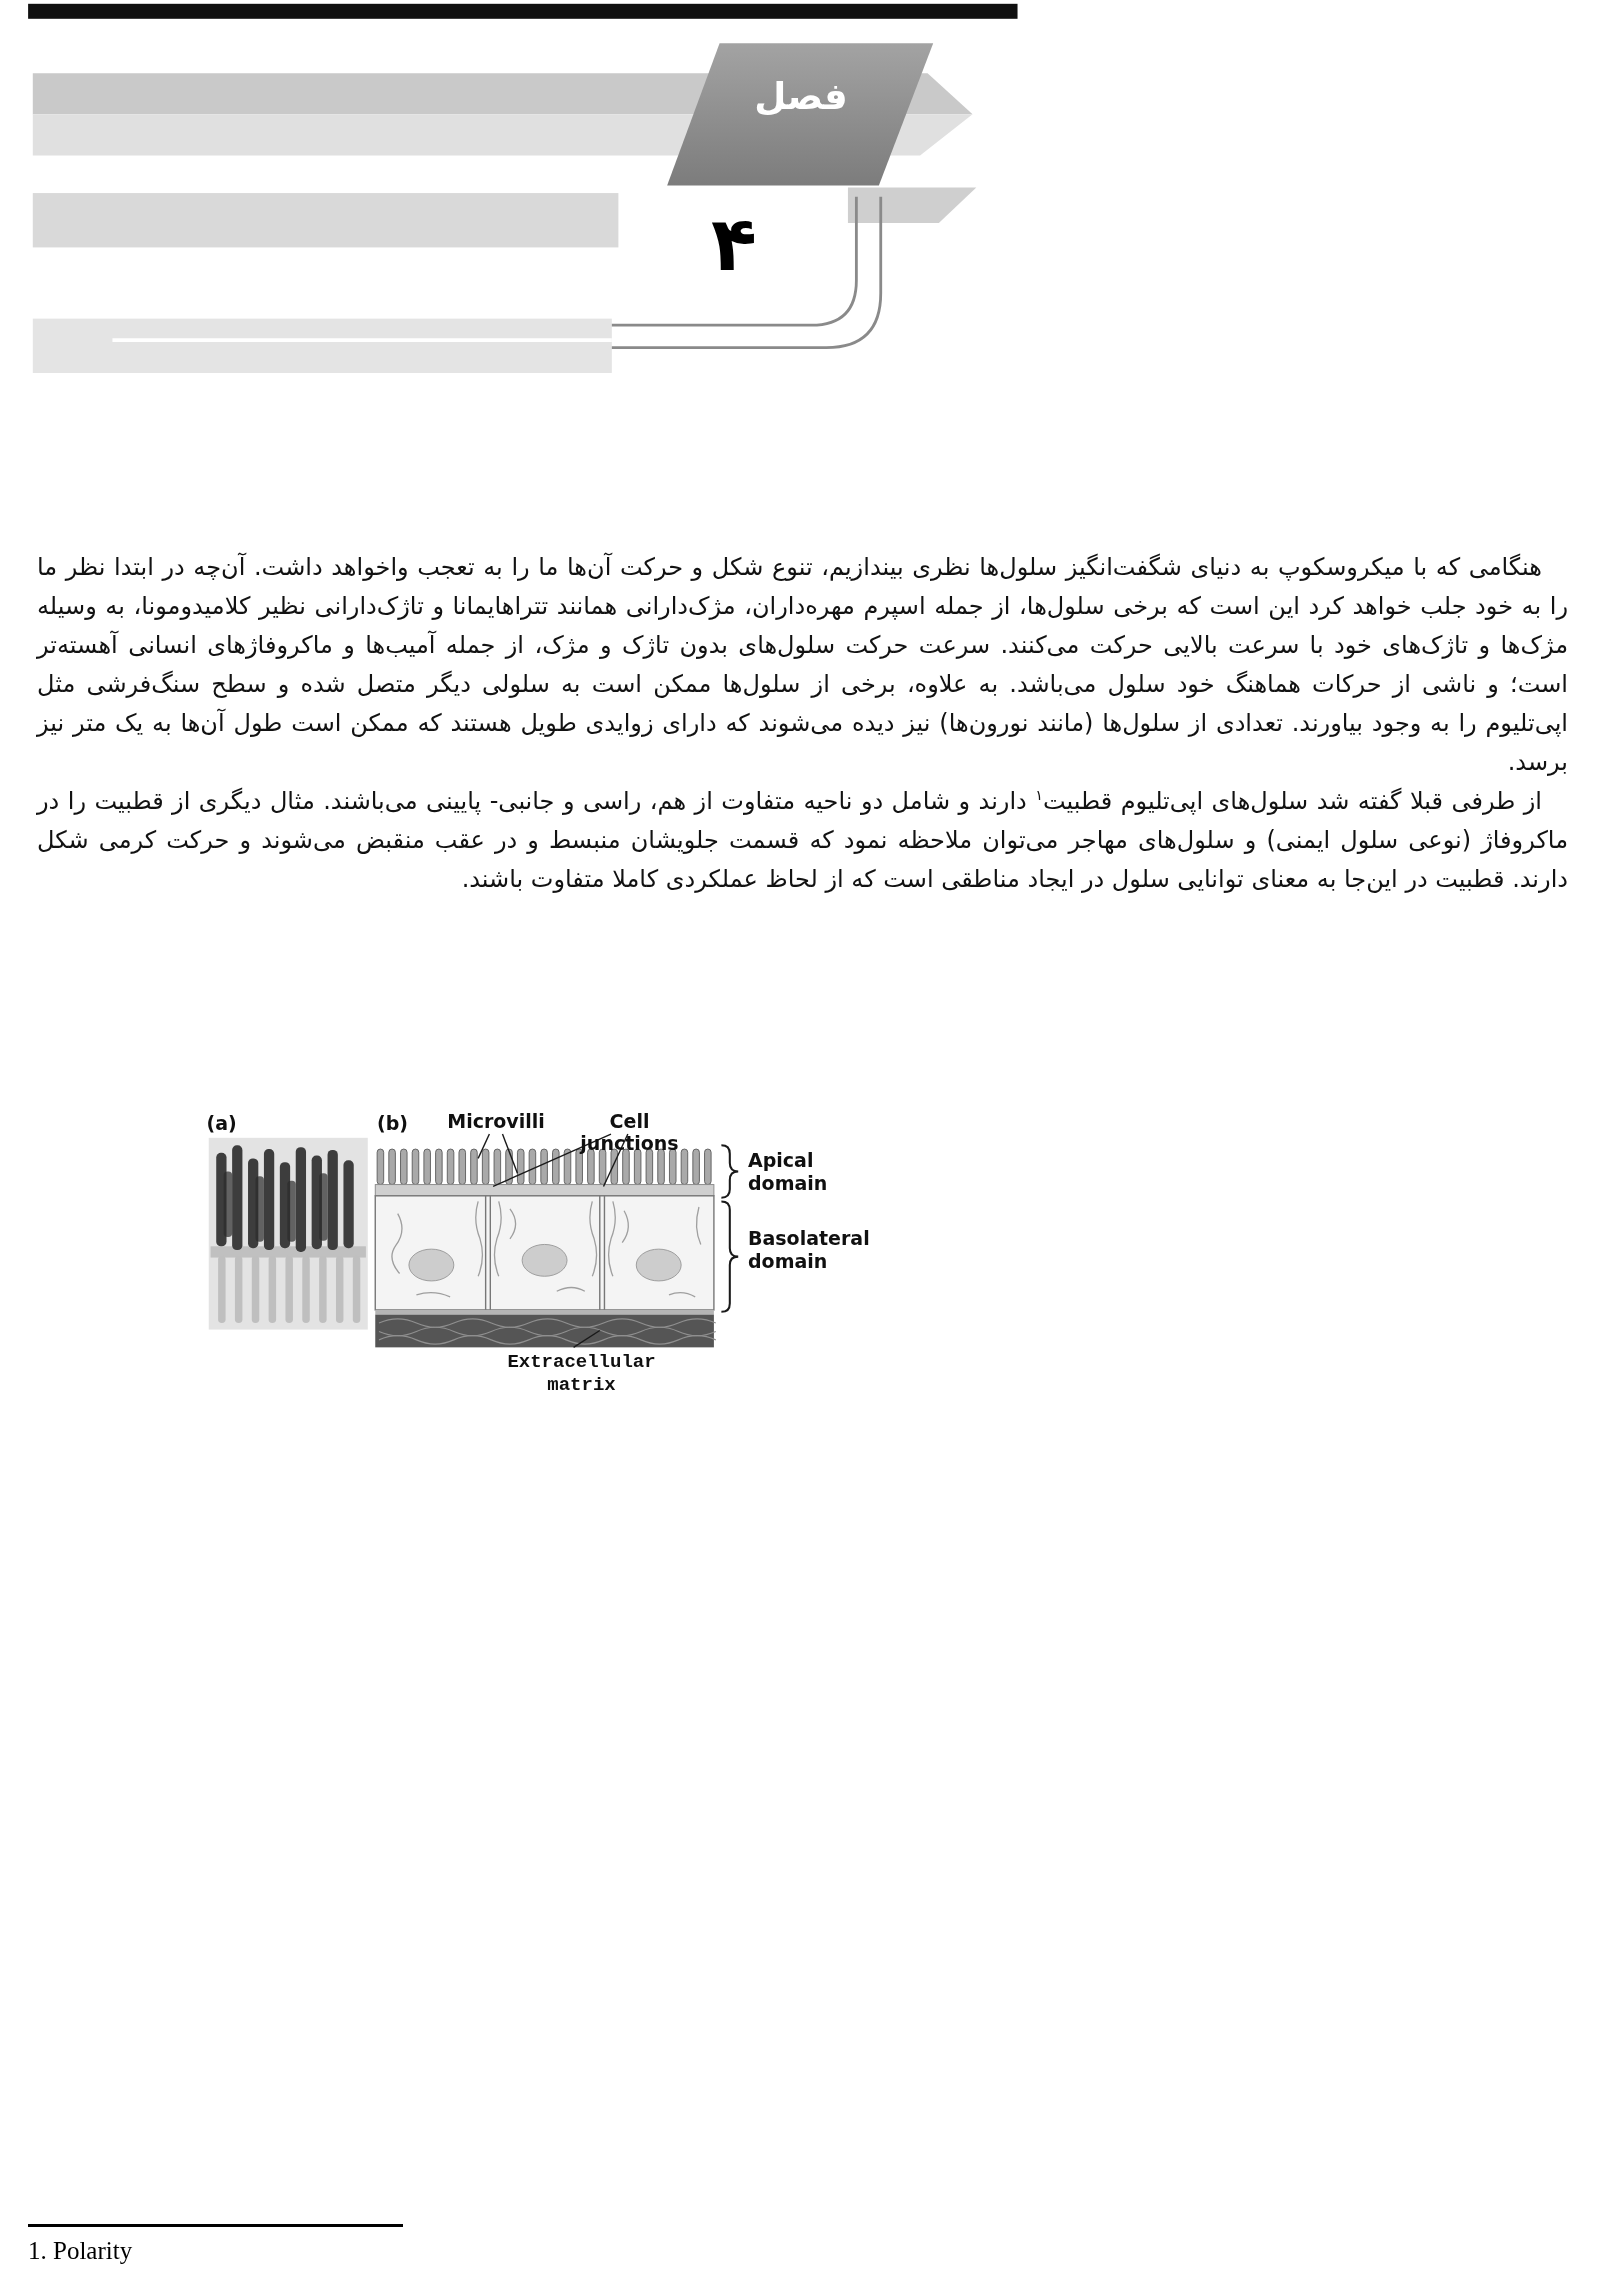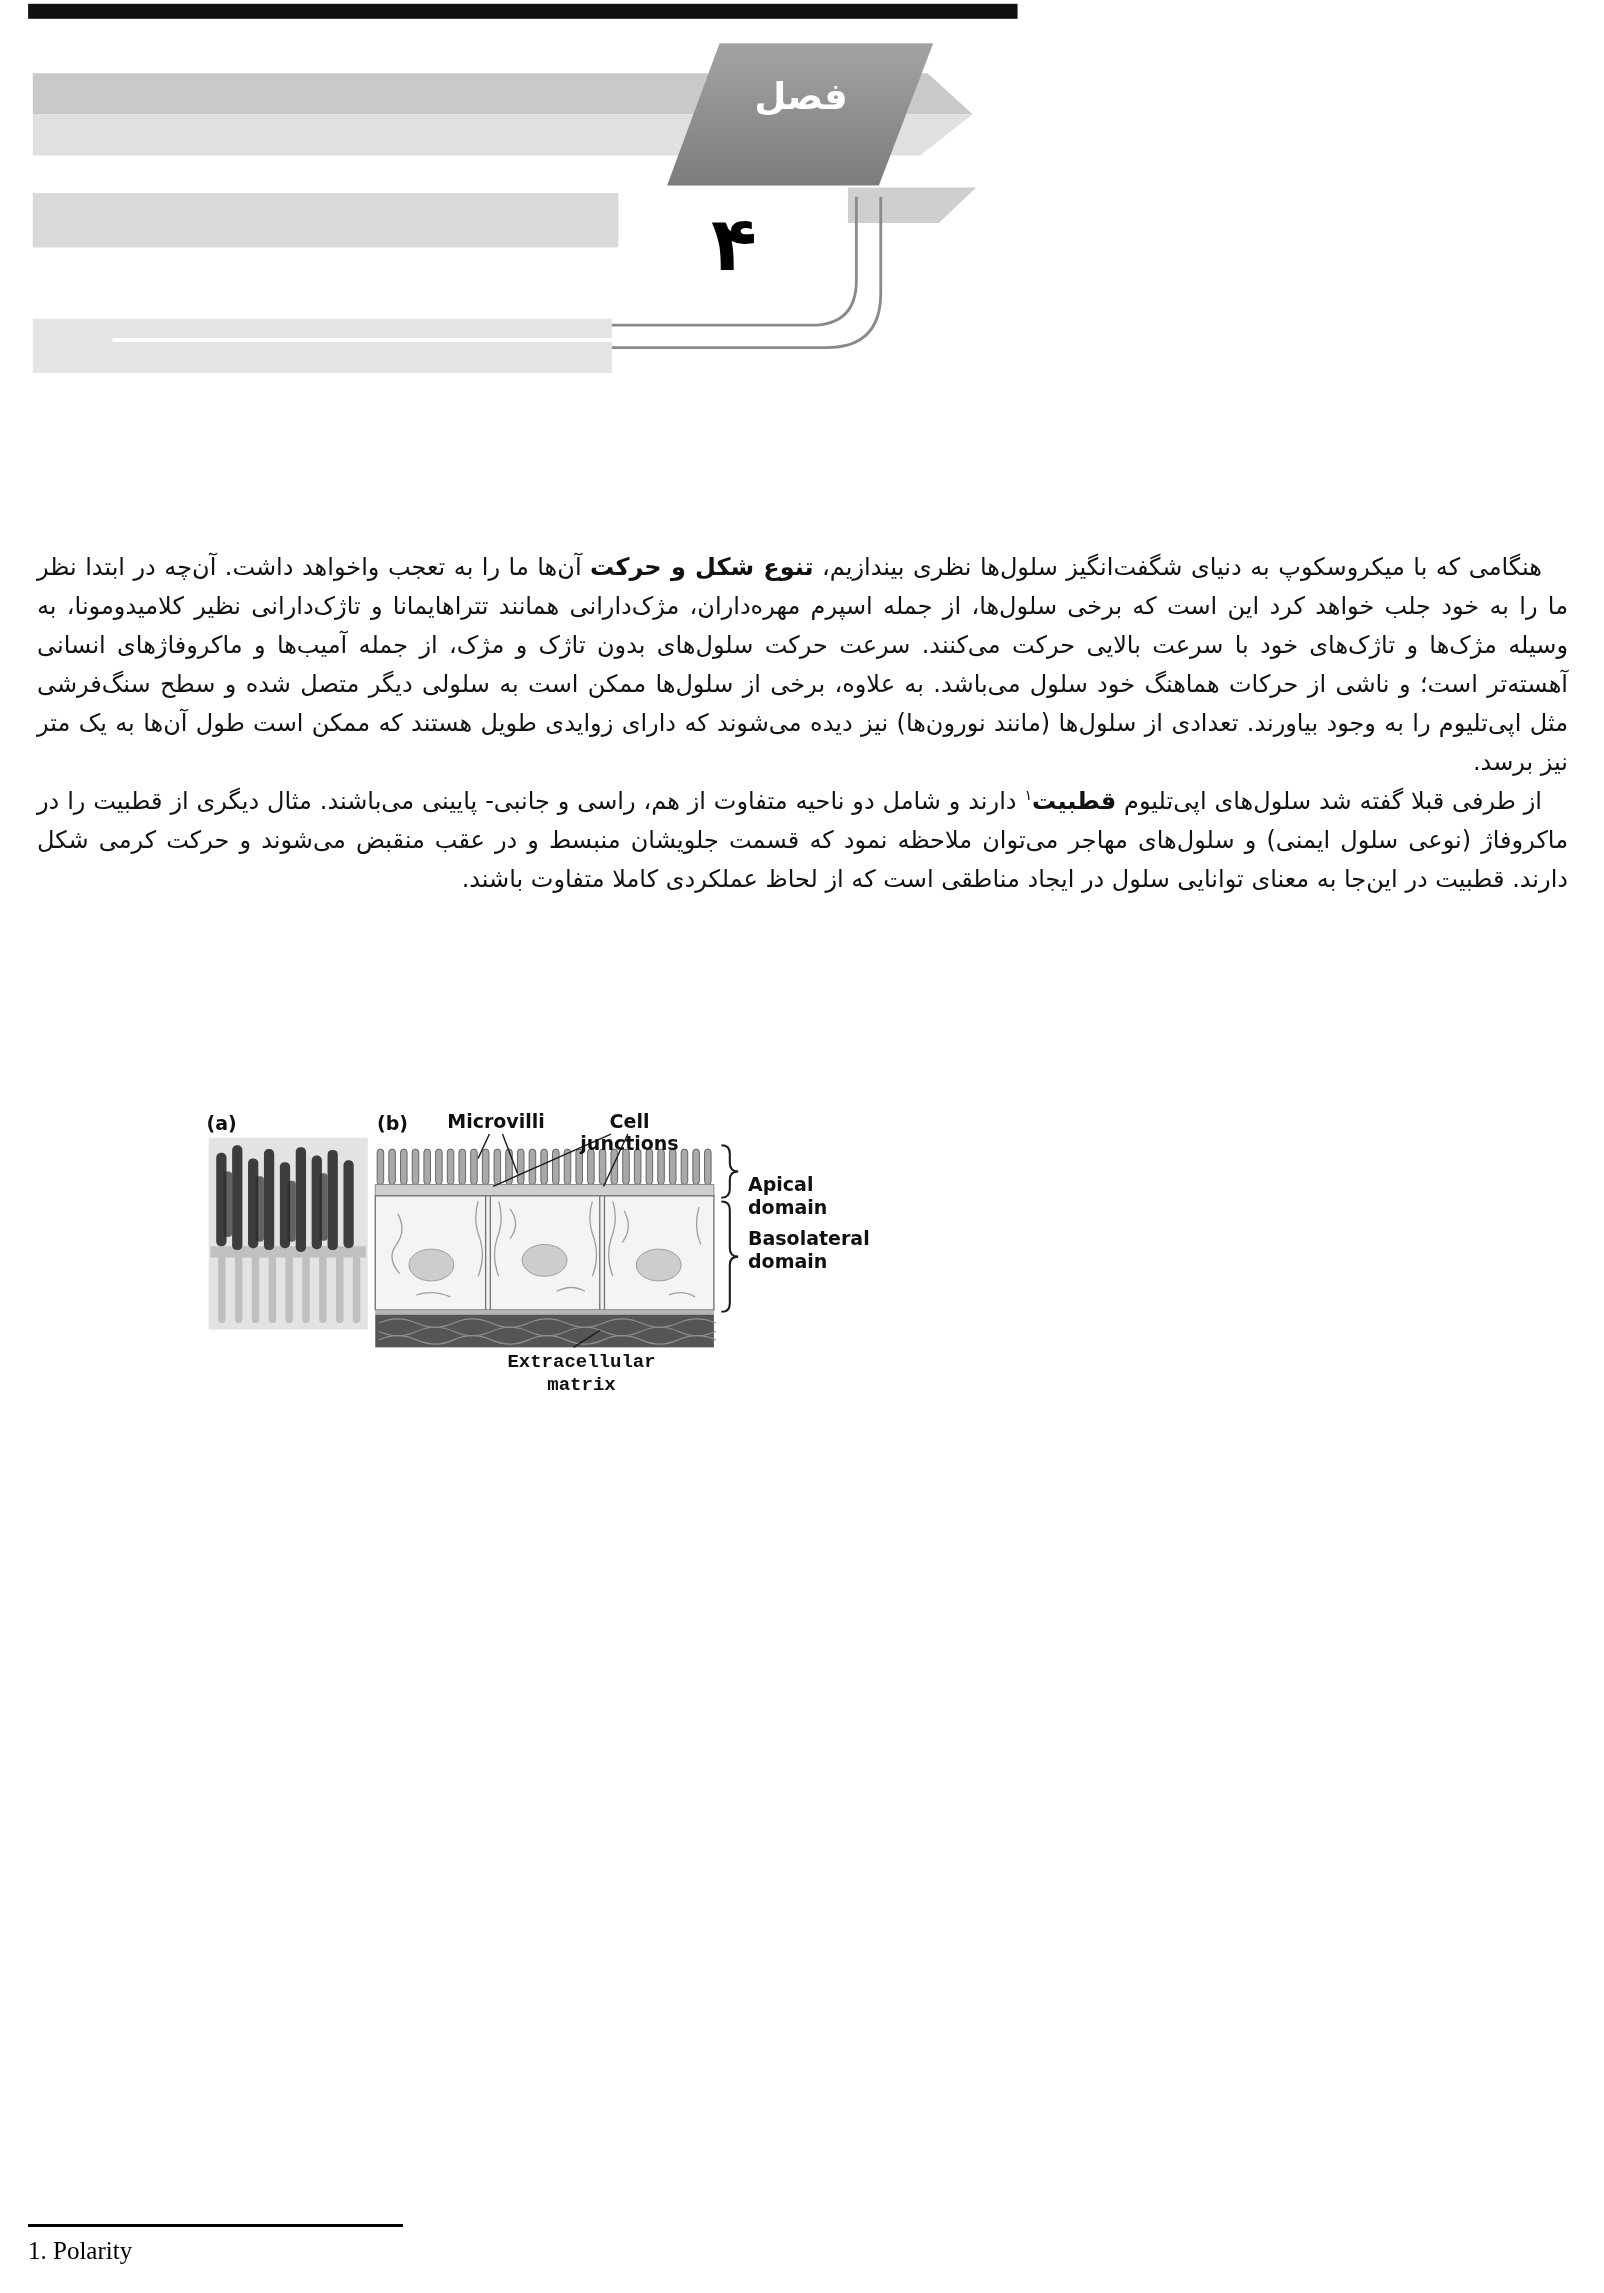--- a/index.html
+++ b/index.html
@@ -26,21 +26,21 @@
     line-height:54px; text-align:center; font-size:37px; font-weight:bold;
     color:#000; direction:rtl; white-space:nowrap;
   }
   
   .body-text {
     position:absolute; top:548px; left:37px; right:37px;
     direction:rtl; text-align:justify;
     font-size:24px; line-height:39px;
   }
   .body-text p { margin:0; text-indent:26px; }
-  .body-text b { font-weight:bold; }
+  .body-text b { font-weight:normal; }
   .body-text sup { font-size:0.6em; vertical-align:super; line-height:0; }
   
   .figure {
     position:absolute; top:1106px; left:201px; width:646px; height:290px;
   }
   .figure svg { position:absolute; top:0; left:0; }
   .fig-label {
     position:absolute; font-size:19px; font-weight:bold; color:#101010;
     line-height:22.5px;
   }
@@ -206,21 +206,21 @@
 
         <path class="brace" d="M556,42 Q565,42 565,51 L565,61 Q565,70 574,70 Q565,70 565,79 L565,89 Q565,98 556,98"></path>
         <path class="brace" d="M556,102 Q565,102 565,111 L565,152 Q565,161 574,161 Q565,161 565,170 L565,211 Q565,220 556,220"></path>
       </g>
     </svg>
 
     <div class="fig-label" style="left:5.6px; top:5.6px;">(a)</div>
     <div class="fig-label" style="left:176px; top:5.6px;">(b)</div>
     <div class="fig-label center" style="left:234px; top:3.7px; width:122px;">Microvilli</div>
     <div class="fig-label center" style="left:358px; top:3.7px; width:141px;">Cell junctions</div>
-    <div class="fig-label" style="left:547px; top:43px; width:103px;margin-top:24px;">Apical domain</div>
+    <div class="fig-label" style="left:547px; top:43px; width:103px;">Apical domain</div>
     <div class="fig-label" style="left:547px; top:121px; width:112px;">Basolateral domain</div>
     <div class="fig-label center" style="left:282px; top:245px; width:197px;font-family:Liberation Mono, monospace;">Extracellular matrix</div>
   </figure>
 
   <div class="footnote-rule"></div>
   <div class="footnote-text">1. Polarity</div>
 
 </div>
 
 

